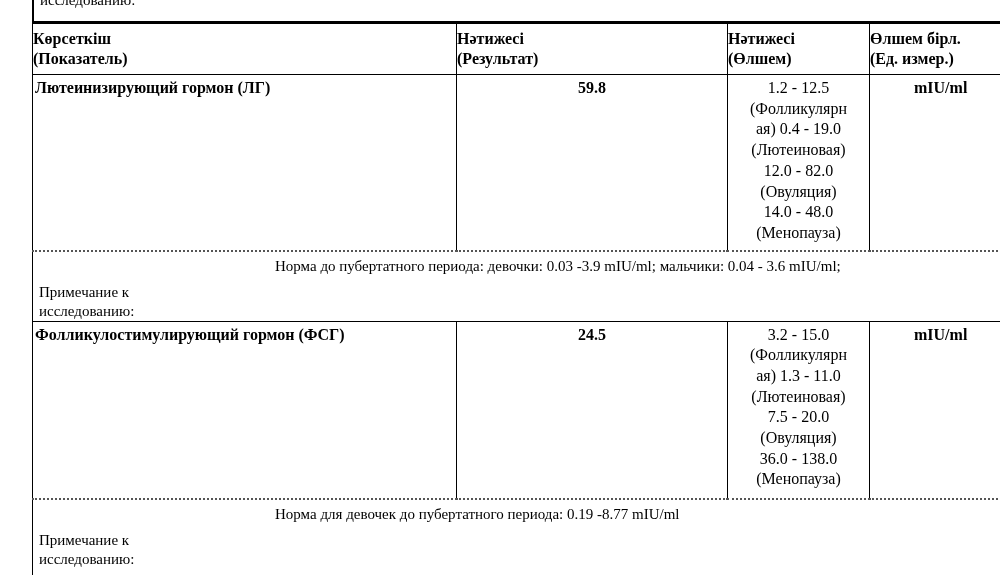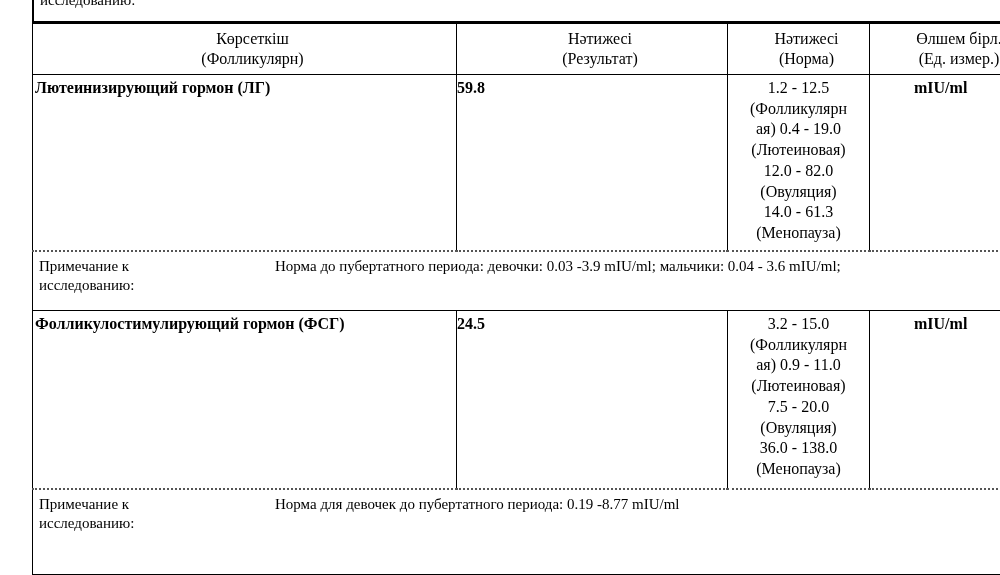--- a/index.html
+++ b/index.html
@@ -27,58 +27,57 @@
       border-collapse: collapse;
       table-layout: fixed;
     }
     table.results td, table.results th {
       border: 1.5px solid #000;
       vertical-align: top;
       font-size: 16px;
     }
     table.results thead th {
       border-top: 3px solid #000;
-      font-weight: normal;
-      text-align: center;
+      font-weight: bold;
+      text-align: left;
       line-height: 20px;
       padding-top: 5px;
       height: 52px;
-      padding-left: 16px;
     }
     .col-name { width: 424px; }
     .col-res { width: 271px; }
     .col-norm { width: 142px; }
     .col-unit { width: 163px; }
 
     td.name {
       font-weight: bold; font-size: 16px; line-height: 20px;
       padding: 3px 2px 0 2px;
       margin-left: 24px;
     }
     td.result, td.unit {
-      font-weight: bold; line-height: 20px; padding-top: 3px;
+      font-weight: bold; text-align: center; line-height: 20px; padding-top: 3px;
     }
     td.unit { text-align: left; padding-left: 44px; }
     td.norm {
       font-weight: normal; text-align: center; line-height: 20.7px;
       padding: 3px 3px 3px 3px;
     }
     tr.row-lh td { height: 176px; }
     tr.row-fsh td { height: 178px; }
 
     tr.note td {
       border-top: 2px dotted #555;
       border-right: none;
       font-size: 15px; line-height: 19px;
       padding: 5px 6px 0 6px;
     }
     tr.note-1 td { height: 60px; }
     tr.note-2 td { height: 86px; border-bottom: 2px solid #000; }
     .note-inner { position: relative; }
-    .note-label { width: 150px; display: inline-block; vertical-align: top; }
+    .note-label { width: 150px; display: inline-block; vertical-align: top; margin-top: 26px; }
     .note-text { position: absolute; left: 236px; top: 0; white-space: nowrap; }
   </style>
 </head>
 <body>
 
 <div class="page">
 
   <div class="top-frag">
     <span>исследованию:</span>
   </div>
@@ -87,49 +86,49 @@
     <colgroup>
       <col class="col-name">
         <col class="col-res">
         <col class="col-norm">
         <col class="col-unit">
     </colgroup>
     <thead>
       <tr>
         <th>
           <div>Көрсеткіш</div>
-          <div>(Фолликулярн)</div>
+          <div>(Показатель)</div>
         </th>
         <th>
           <div>Нәтижесі</div>
           <div>(Результат)</div>
         </th>
         <th>
           <div>Нәтижесі</div>
-          <div>(Норма)</div>
+          <div>(Өлшем)</div>
         </th>
         <th>
           <div>Өлшем бірл.</div>
           <div>(Ед. измер.)</div>
         </th>
       </tr>
     </thead>
     <tbody>
 
       <tr class="row-lh">
         <td class="name">Лютеинизирующий гормон (ЛГ)</td>
         <td class="result">59.8</td>
         <td class="norm">
           <div>1.2 - 12.5</div>
           <div>(Фолликулярн</div>
           <div>ая)  0.4 - 19.0</div>
           <div>(Лютеиновая)</div>
           <div>12.0 - 82.0</div>
           <div>(Овуляция)</div>
-          <div>14.0 - 61.3</div>
+          <div>14.0 - 48.0</div>
           <div>(Менопауза)</div>
         </td>
         <td class="unit">mIU/ml</td>
       </tr>
       <tr class="note note-1">
         <td colspan="4">
           <div class="note-inner">
             <span class="note-label">
               <div>Примечание к</div>
               <div>исследованию:</div>
@@ -138,21 +137,21 @@
           </div>
         </td>
       </tr>
 
       <tr class="row-fsh">
         <td class="name">Фолликулостимулирующий гормон (ФСГ)</td>
         <td class="result">24.5</td>
         <td class="norm">
           <div>3.2 - 15.0</div>
           <div>(Фолликулярн</div>
-          <div>ая)  0.9 - 11.0</div>
+          <div>ая)  1.3 - 11.0</div>
           <div>(Лютеиновая)</div>
           <div>7.5 - 20.0</div>
           <div>(Овуляция)</div>
           <div>36.0 - 138.0</div>
           <div>(Менопауза)</div>
         </td>
         <td class="unit">mIU/ml</td>
       </tr>
       <tr class="note note-2">
         <td colspan="4">

